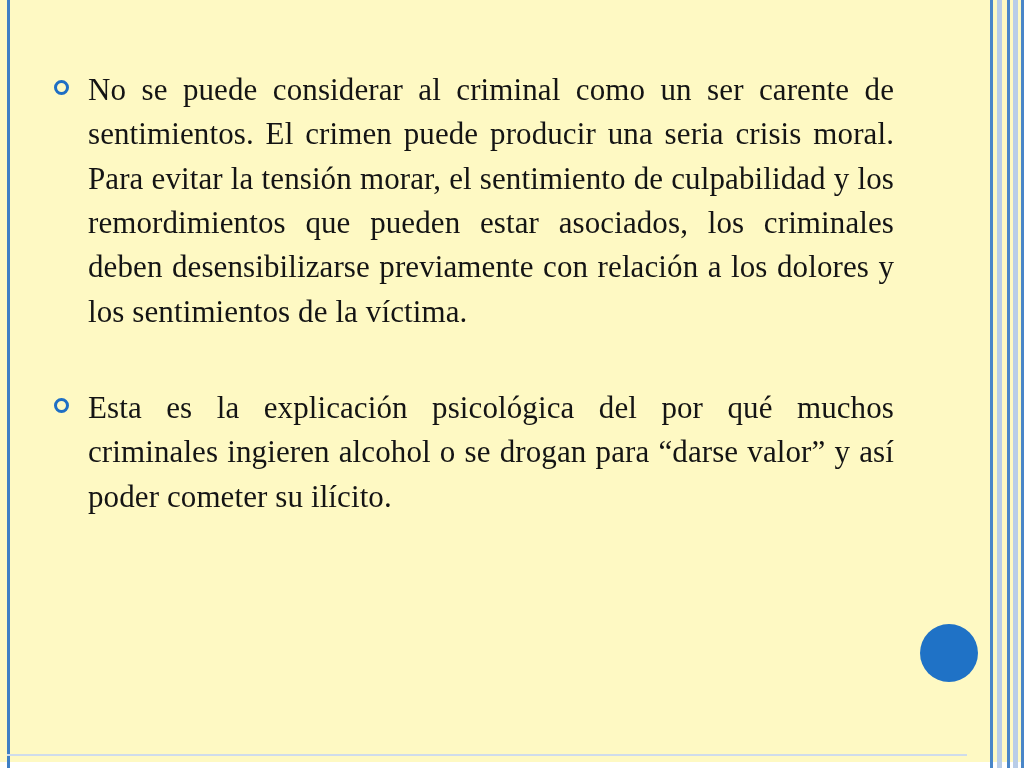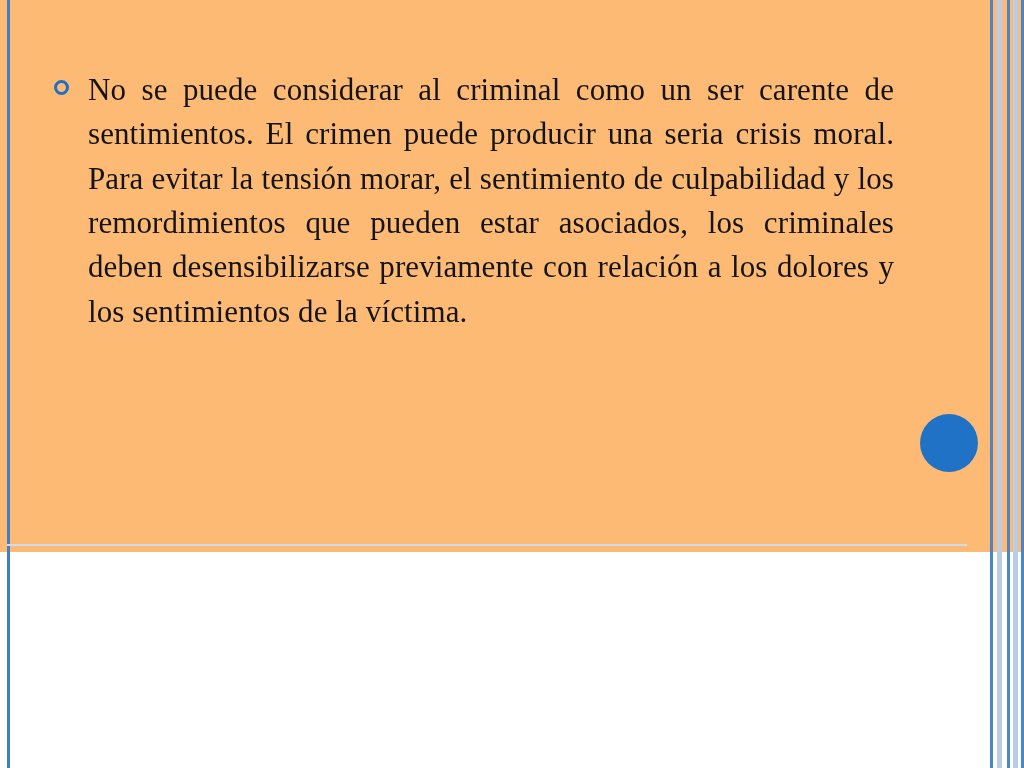--- a/index.html
+++ b/index.html
@@ -9,22 +9,22 @@
   body {
     width: 1024px;
     height: 768px;
     background: #ffffff;
     font-family: "Liberation Serif", serif;
     overflow: hidden;
   }
   .slide {
     position: relative;
     width: 1024px;
-    height: 552px;
-    background: #fdba74;
+    height: 762px;
+    background: #fef9c3;
     box-sizing: border-box;
   }
   
   .left-rule {
     position: absolute;
     left: 7px;
     top: 0;
     width: 3px;
     height: 768px;
     background: #3f7fc4;
@@ -121,18 +121,24 @@
 
   <div class="content">
 
     <div class="bullet-row">
       <div class="bullet-marker">
         <span class="ring"></span>
       </div>
       <div class="bullet-text">No se puede considerar al criminal como un ser carente de sentimientos. El crimen puede producir una seria crisis moral. Para evitar la tensión morar, el sentimiento de culpabilidad y los remordimientos que pueden estar asociados, los criminales deben desensibilizarse previamente con relación a los dolores y los sentimientos de la víctima.</div>
     </div>
 
+    <div class="bullet-row">
+      <div class="bullet-marker">
+        <span class="ring"></span>
+      </div>
+      <div class="bullet-text">Esta es la explicación psicológica del por qué muchos criminales ingieren alcohol o se drogan para “darse valor” y así poder cometer su ilícito.</div>
+    </div>
 
   </div>
 
   <div class="dot-accent"></div>
 
 </div>
 
 </body></html>

